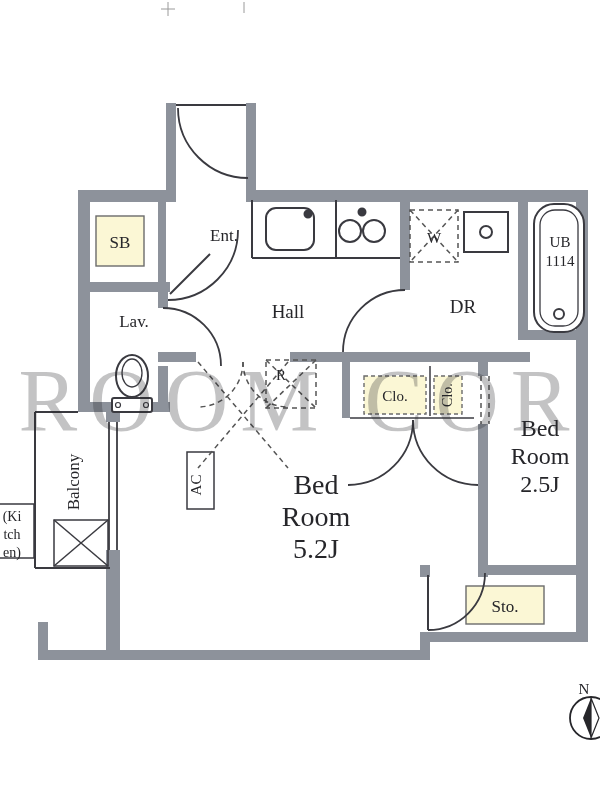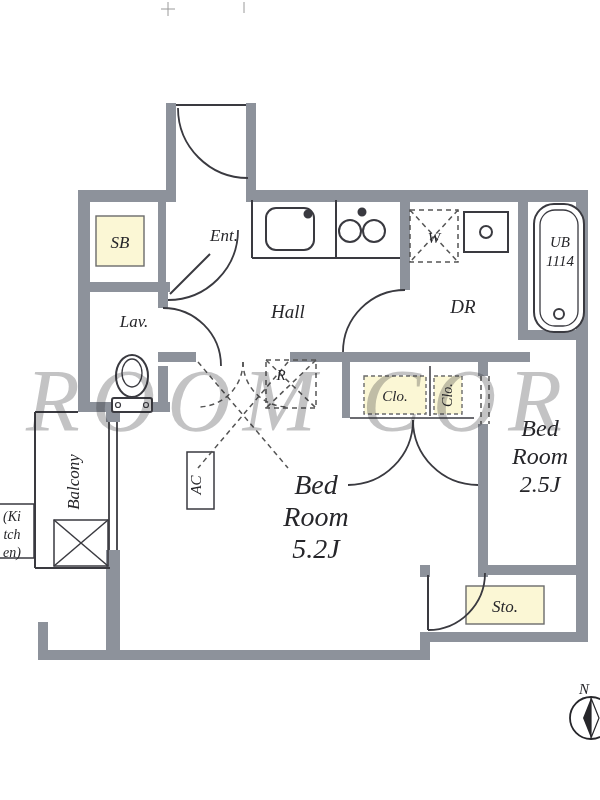--- a/index.html
+++ b/index.html
@@ -1,16 +1,16 @@
 <!DOCTYPE html>
 <html><head>
 <meta charset="utf-8">
 <style>
   html,body{margin:0;padding:0;background:#ffffff;}
-  .stage{position:relative;width:600px;height:800px;background:#ffffff;overflow:hidden;font-family:"Liberation Serif", serif;font-style:italic;}
+  .stage{position:relative;width:600px;height:800px;background:#ffffff;overflow:hidden;font-family:"Liberation Serif", serif;}
   svg{position:absolute;left:0;top:0;}
   svg text{font-family:"Liberation Serif", serif;fill:#26262a;}
 </style>
 </head>
 <body>
 
 <div class="stage">
 <svg width="600" height="800" viewBox="0 0 600 800">
 
   <g stroke="#9a9a9a" stroke-width="1">

